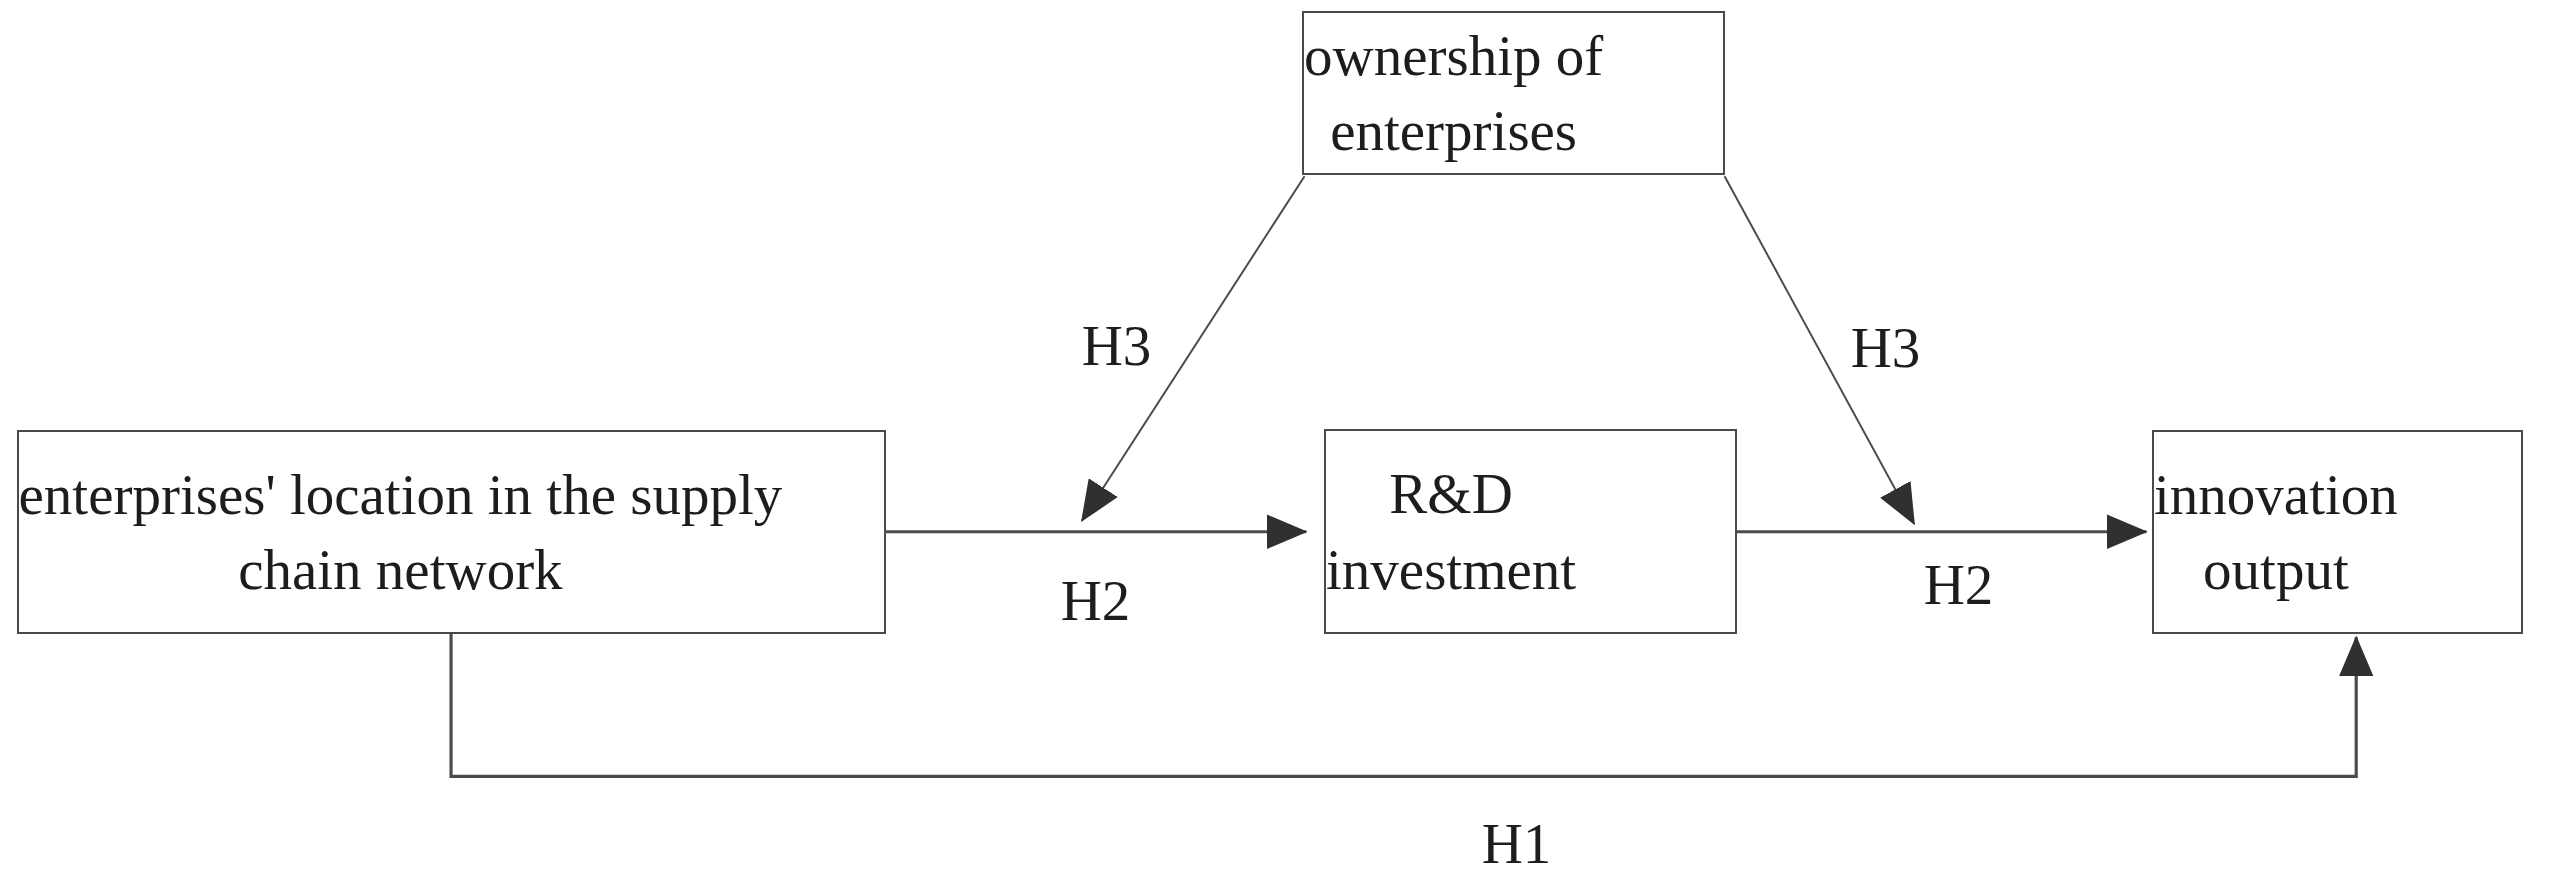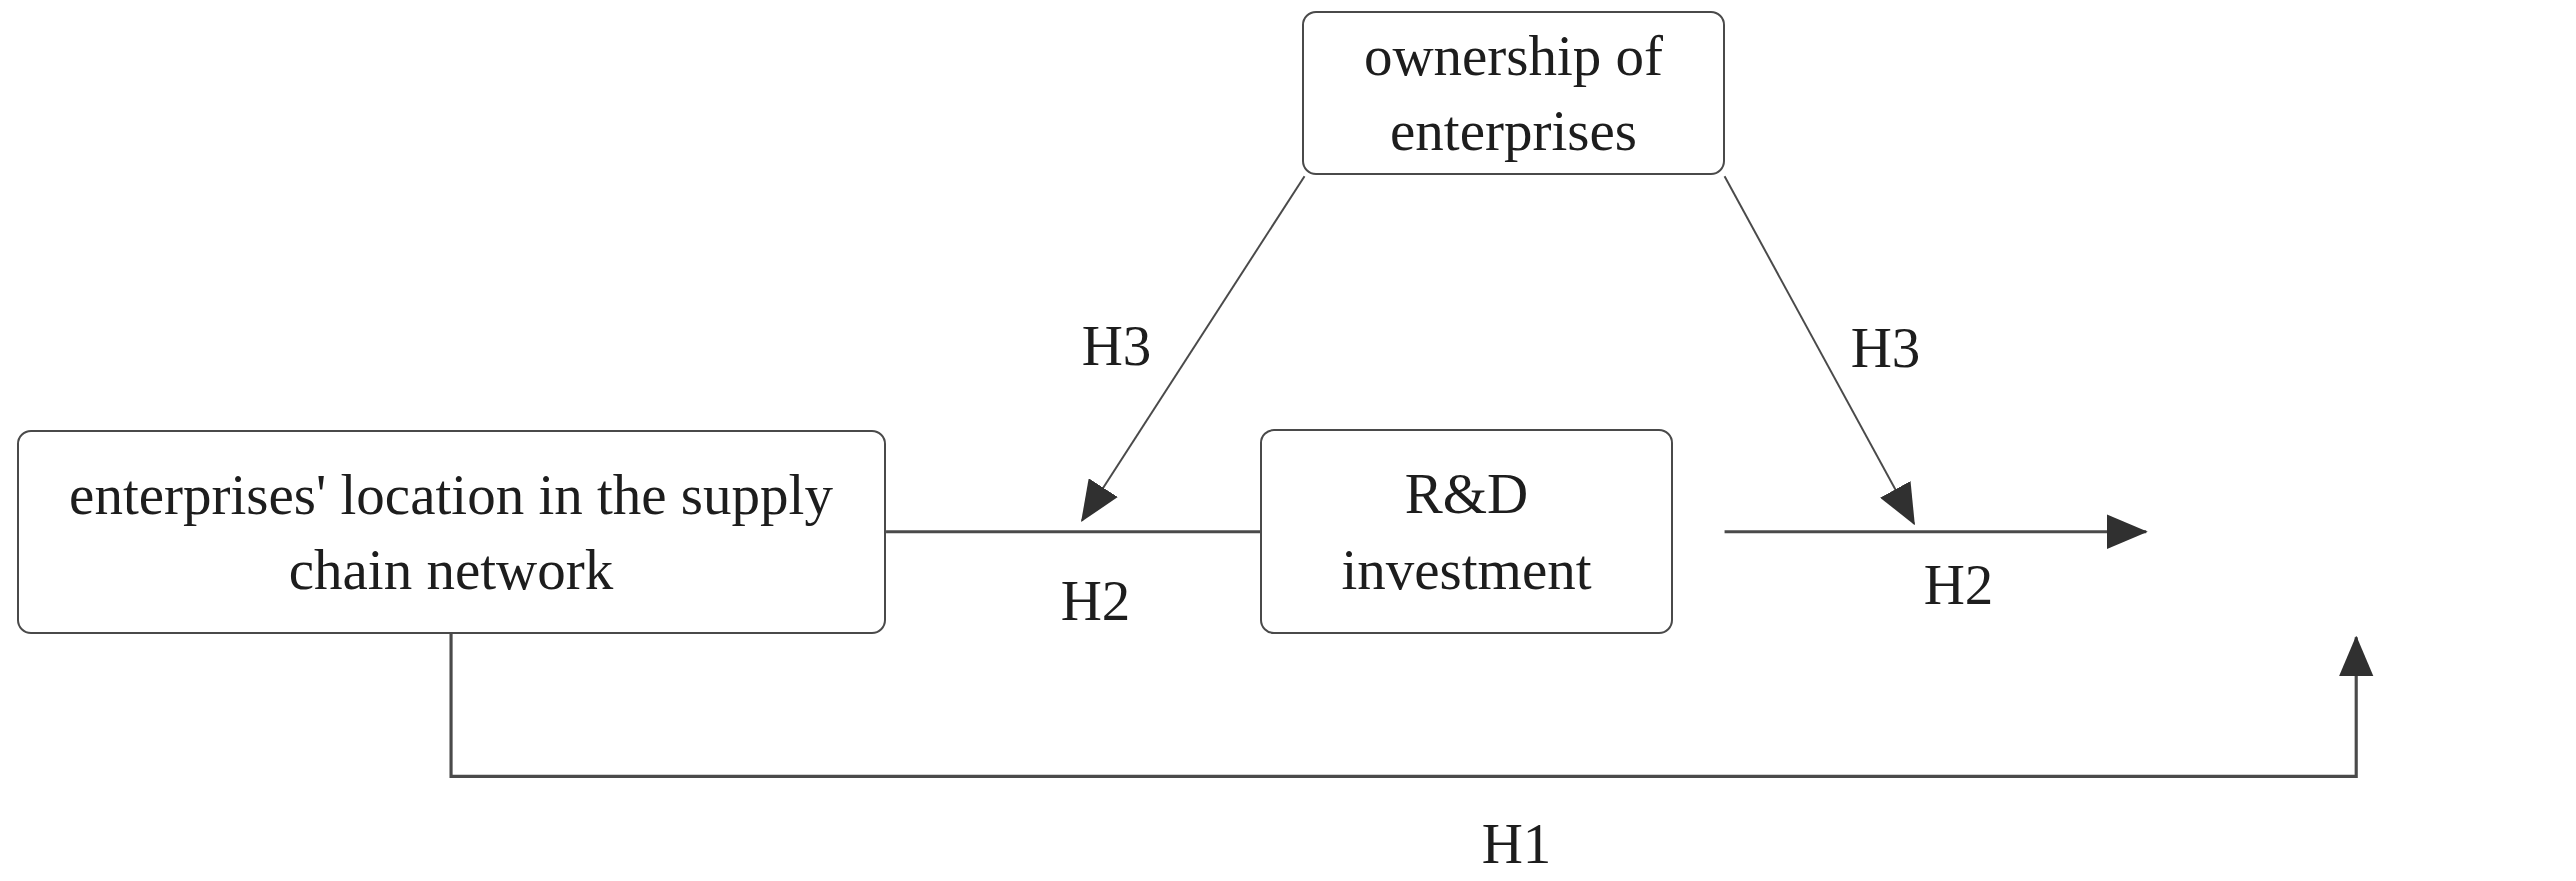--- a/index.html
+++ b/index.html
@@ -20,36 +20,35 @@
     overflow: hidden;
   }
   .arrow-layer {
     position: absolute;
     left: 0; top: 0;
     width: 2576px; height: 881px;
   }
   .node {
     position: absolute;
     border: 2.8px solid var(--line-color);
-    border-radius: 14px;
+    border-radius: 0;
     background: var(--background);
     display: flex;
     align-items: center;
-    justify-content: center;
     text-align: center;
   }
   .node-label {
     white-space: pre-line;
     font-size: 57px;
     line-height: 1.32;
     color: var(--text-color);
   }
   .node-ownership  { left: 1302px; top: 11px;  width: 423px;  height: 164px; }
   .node-location   { left: 16.5px;   top: 430px; width: 869px; height: 204px; }
-  .node-rnd        { left: 1260px; top: 429px; width: 413px;  height: 205px; }
+  .node-rnd        { left: 1324px; top: 429px; width: 413px;  height: 205px; }
   .node-innovation { left: 2152px; top: 430px; width: 371px;  height: 204px; }
   .edge-label {
     position: absolute;
     width: 173px;
     height: 87px;
     display: flex;
     align-items: center;
     justify-content: center;
     font-size: 57px;
     color: var(--text-color);
@@ -91,20 +90,24 @@
   <div class="node node-location">
     <span class="node-label">enterprises' location in the supply
 chain network</span>
   </div>
 
   <div class="node node-rnd">
     <span class="node-label">R&amp;D
 investment</span>
   </div>
 
+  <div class="node node-innovation">
+    <span class="node-label">innovation
+output</span>
+  </div>
 
   <div class="edge-label label-h3-left">H3</div>
 
   <div class="edge-label label-h3-right">H3</div>
 
   <div class="edge-label label-h2-left">H2</div>
 
   <div class="edge-label label-h2-right">H2</div>
 
   <div class="edge-label label-h1">H1</div>

